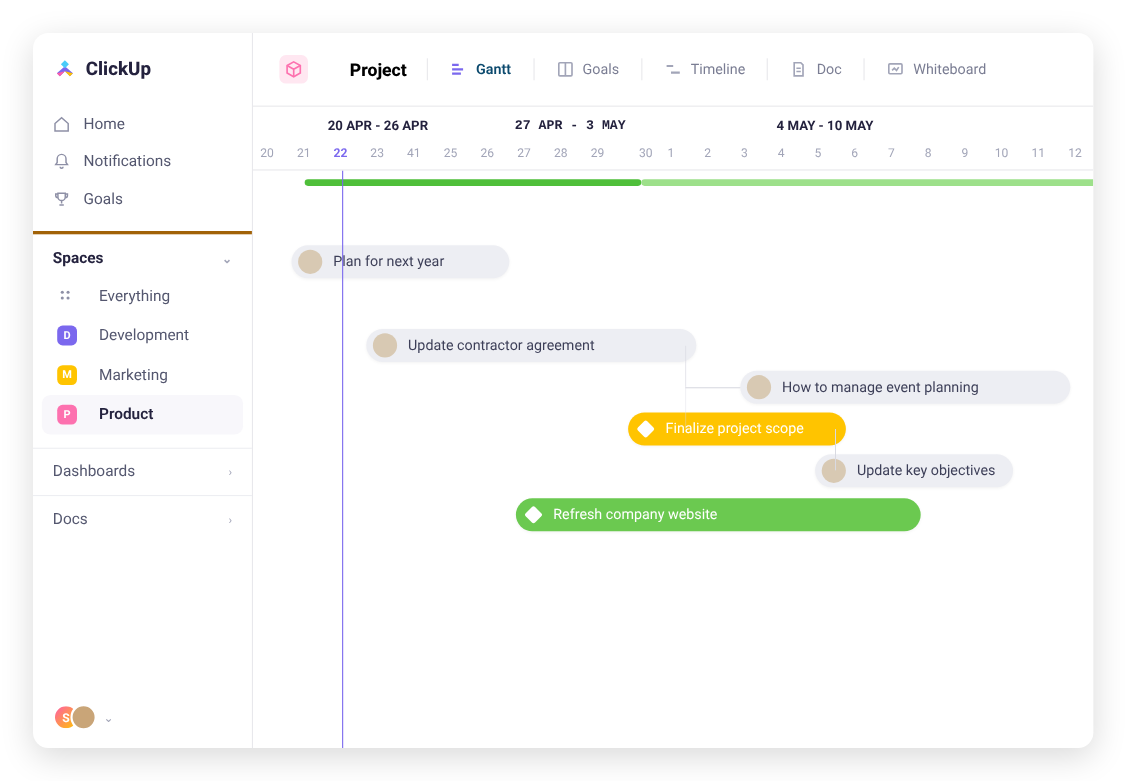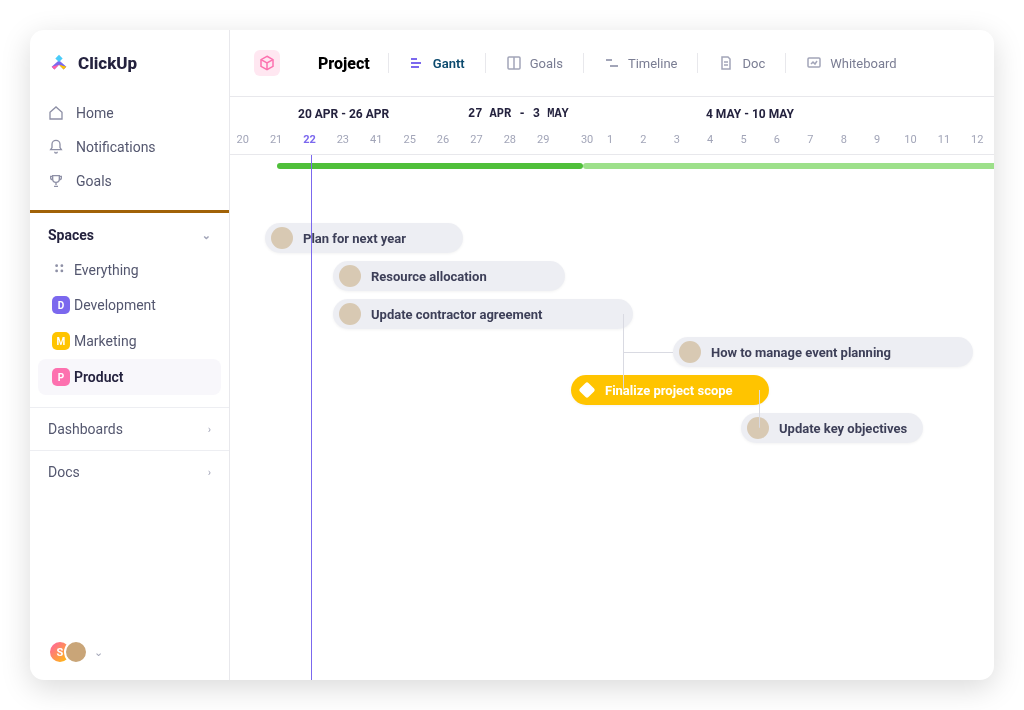--- a/index.html
+++ b/index.html
@@ -11,21 +11,21 @@
 .sidebar { width: 200px; border-right: 1px solid #e8e8ec; display: flex; flex-direction: column; }
 .logo { display: flex; align-items: center; gap: 8px; padding: 22px 18px 18px; }
 .logo-mark { width: 22px; height: 22px; }
 .logo-text { font-weight: 800; font-size: 17px; color: #24223e; }
 
 .nav-group { padding: 4px 0 12px; }
 .nav-item { display: flex; align-items: center; gap: 12px; padding: 9px 18px; font-size: 14px; color: #54576f; cursor: pointer; }
 .nav-item .icon { width: 16px; height: 16px; display: flex; align-items: center; justify-content: center; }
 
 .section-header { display: flex; justify-content: space-between; align-items: center; padding: 14px 18px 10px; font-size: 14px; font-weight: 700; color: #24223e; border-top: 3px solid #a16207; }
-.space-item { display: flex; align-items: center; gap: 4px; padding: 9px 14px; font-size: 14px; color: #54576f; cursor: pointer; border-radius: 8px; margin: 0 8px; }
+.space-item { display: flex; align-items: center; gap: 20px; padding: 9px 14px; font-size: 14px; color: #54576f; cursor: pointer; border-radius: 8px; margin: 0 8px; }
 .space-item.active { background: #f8f7fb; color: #24223e; font-weight: 600; }
 .space-badge { width: 18px; height: 18px; border-radius: 5px; display: flex; align-items: center; justify-content: center; font-size: 10px; font-weight: 700; color: #fff; }
 .space-dots { width: 18px; display: flex; align-items: center; justify-content: center; }
 
 .menu-row { display: flex; justify-content: space-between; align-items: center; padding: 13px 18px; font-size: 14px; color: #54576f; border-top: 1px solid #edeef2; cursor: pointer; }
 
 .presence { margin-top: auto; padding: 16px 18px; display: flex; align-items: center; gap: -6px; }
 .avatar { width: 24px; height: 24px; border-radius: 50%; border: 2px solid #fff; display: flex; align-items: center; justify-content: center; font-size: 11px; font-weight: 700; color: #fff; }
 .avatar + .avatar { margin-left: -8px; }
 
@@ -46,21 +46,21 @@
 .week-label { font-size: 12px; font-weight: 700; color: #24223e; padding-top: 10px; text-align: left; }
 .day-row { display: flex; height: 28px; align-items: center; }
 .day-cell { font-size: 11px; color: #a2a5b8; text-align: center; position: relative; }
 .day-cell.today { color: #7b68ee; font-weight: 700; }
 
 
 .gantt { flex: 1; position: relative; overflow: hidden; }
 .progress-wrap { position: absolute; top: 8px; height: 6px; border-radius: 3px; }
 .today-line { position: absolute; top: 0; bottom: 0; width: 1px; background: #7b68ee; z-index: 3; }
 
-.task { position: absolute; height: 30px; border-radius: 15px; display: flex; align-items: center; gap: 10px; padding: 0 16px 0 6px; font-size: 13px; font-weight: 700; box-shadow: 0 1px 3px rgba(0,0,0,0.05); }
+.task { position: absolute; height: 30px; border-radius: 15px; display: flex; align-items: center; gap: 10px; padding: 0 16px 0 6px; font-size: 13px; font-weight: 400; box-shadow: 0 1px 3px rgba(0,0,0,0.05); }
 .task.grey { background: #edeef3; color: #3d3f58; }
 .task.yellow { background: #ffc400; color: #fff; }
 .task.green { background: #6bc950; color: #fff; }
 .task-avatar { width: 22px; height: 22px; border-radius: 50%; background: #d8c9b3; flex-shrink: 0; }
 .task-diamond { width: 12px; height: 12px; transform: rotate(45deg); background: #fff; border-radius: 2px; margin-left: 4px; margin-right: 2px; flex-shrink: 0; }
 
 .connector { position: absolute; border-color: #d9dae2; pointer-events: none; }
 
 .chevron { font-size: 11px; color: #a2a5b8; }
 
@@ -253,39 +253,39 @@
     </div>
 
     <div class="gantt" id="gantt">
           <div class="progress-wrap" style="left: 47px; width: 306px; background: rgb(79, 191, 58);"></div>
           <div class="progress-wrap" style="left: 353px; width: 442px; background: rgb(157, 224, 138);"></div>
           <div class="today-line" style="left: 81px;"></div>
           <div class="task grey" style="left: 35px; top: 68px; min-width: 198px;">
             <div class="task-avatar"></div>
             <span>Plan for next year</span>
           </div>
-          <div class="task grey" style="left: 103px; top: 106px; min-width: 232px;">
-            <div class="task-avatar"></div>
-            <span>Resource allocation</span>
-          </div>
           <div class="task grey" style="left: 103px; top: 144px; min-width: 300px;">
             <div class="task-avatar"></div>
             <span>Update contractor agreement</span>
           </div>
           <div class="task yellow" style="left: 341px; top: 220px; min-width: 198px;">
             <div class="task-diamond"></div>
             <span>Finalize project scope</span>
           </div>
           <div class="task grey" style="left: 443px; top: 182px; min-width: 300px;">
             <div class="task-avatar"></div>
             <span>How to manage event planning</span>
           </div>
           <div class="task grey" style="left: 511px; top: 258px; min-width: 40px;">
             <div class="task-avatar"></div>
             <span>Update key objectives</span>
+          </div>
+          <div class="task green" style="left: 239px; top: 298px; min-width: 368px;">
+            <div class="task-diamond"></div>
+            <span>Refresh company website</span>
           </div>
           <div class="connector" style="left: 393px; top: 159px; width: 0px; height: 38px; border-left: 1.5px solid rgb(217, 218, 226); border-bottom-left-radius: 6px;"></div>
           <div class="connector" style="left: 393px; top: 197px; height: 0px; width: 50px; border-top: 1.5px solid rgb(217, 218, 226);"></div>
           <div class="connector" style="left: 393px; top: 159px; width: 0px; height: 76px; border-left: 1.5px solid rgb(217, 218, 226); border-bottom-left-radius: 6px;"></div>
           <div class="connector" style="left: 393px; top: 235px; height: 0px; border-top: 1.5px solid rgb(217, 218, 226);"></div>
           <div class="connector" style="left: 529px; top: 235px; width: 0px; height: 38px; border-left: 1.5px solid rgb(217, 218, 226); border-bottom-left-radius: 6px;"></div>
           <div class="connector" style="left: 529px; top: 273px; height: 0px; border-top: 1.5px solid rgb(217, 218, 226);"></div>
         </div>
   </div>
 

